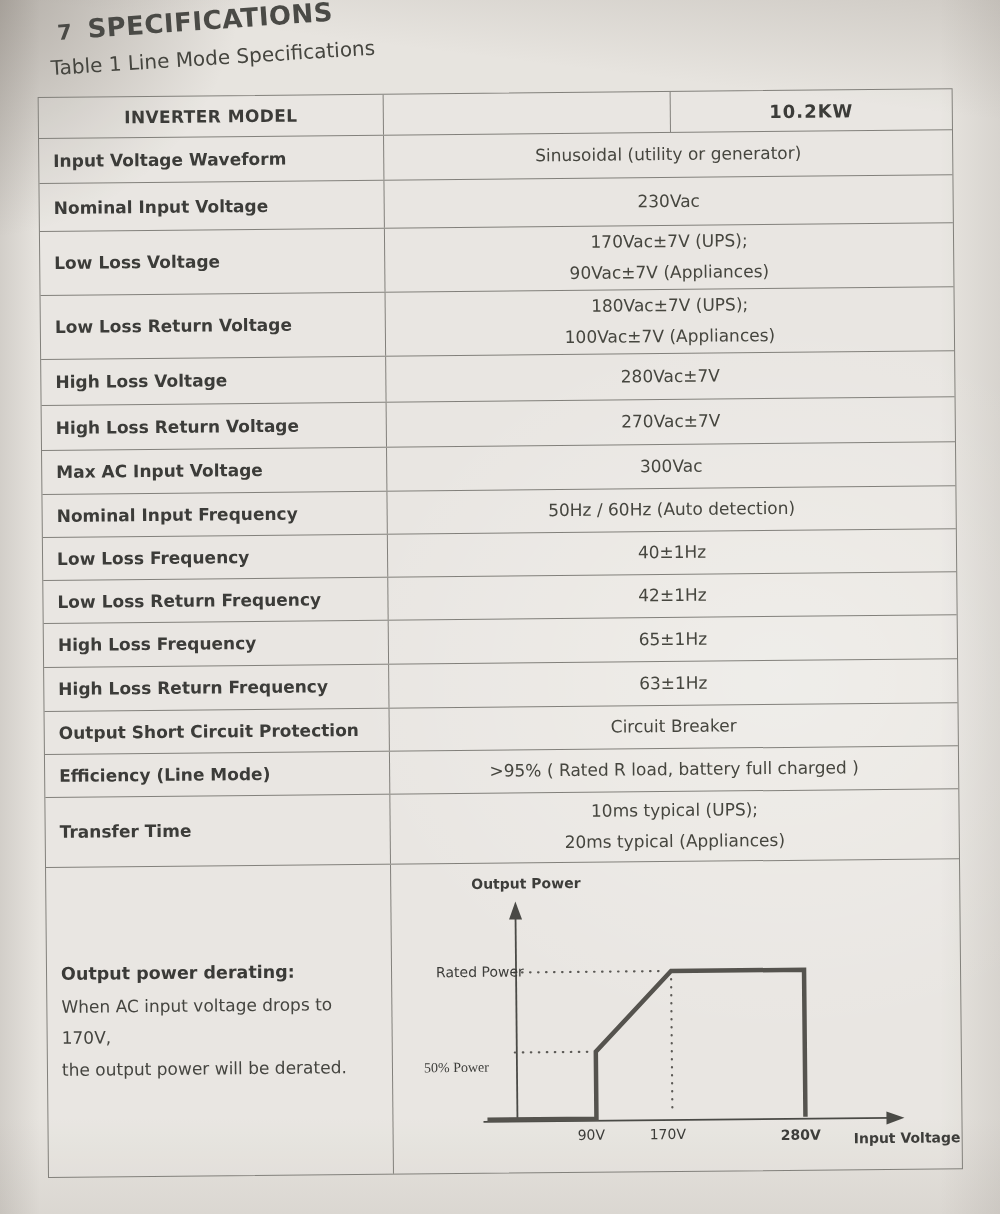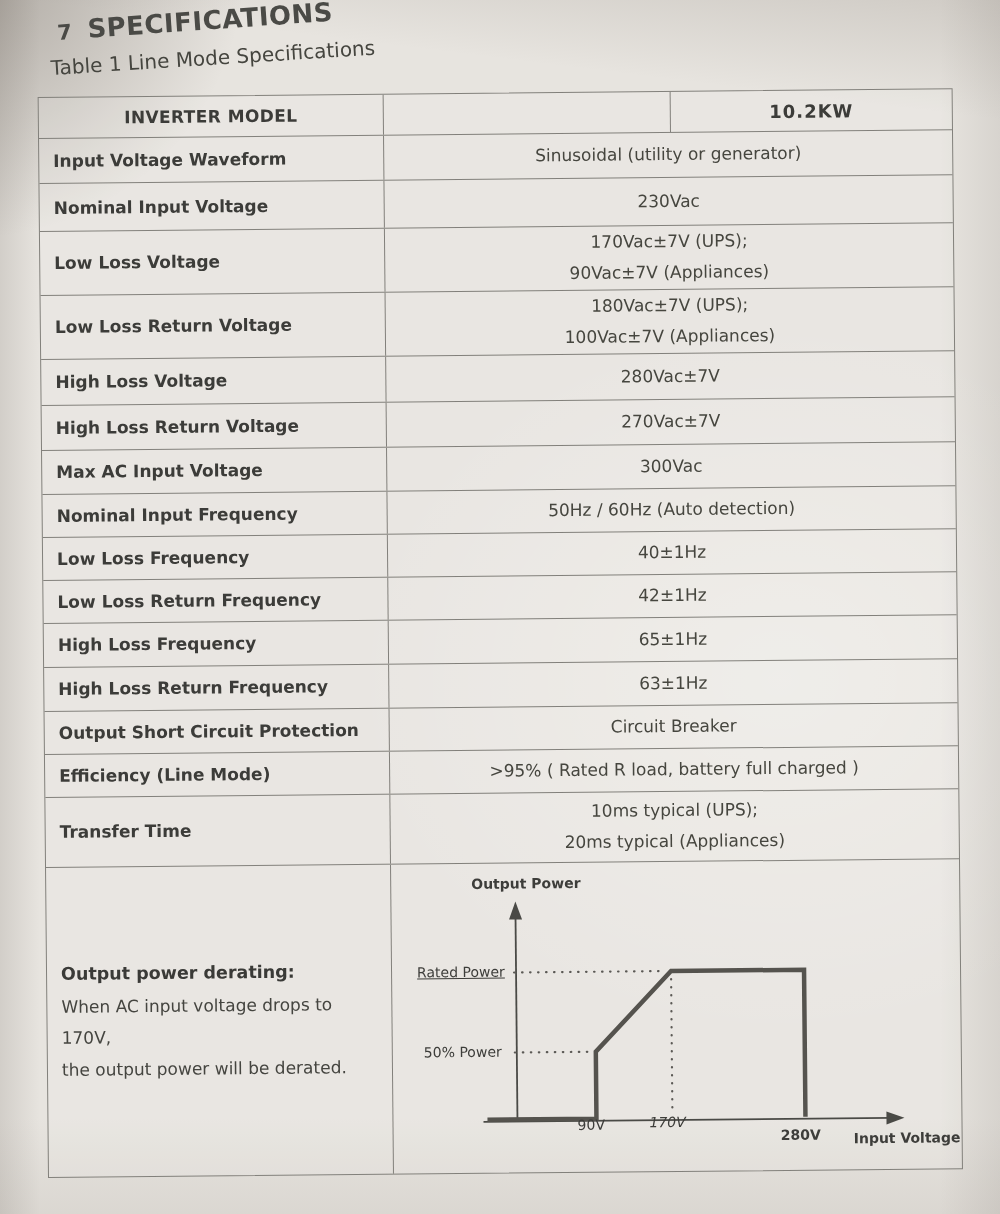--- a/index.html
+++ b/index.html
@@ -56,24 +56,24 @@
   .model-cell{ flex:1; text-align:center; font-weight:bold; font-size:18px; letter-spacing:1px; color:#3c3c39; }
   
   .note-cell{ font-weight:normal; }
   .note-title{ font-weight:bold; font-size:17.5px; line-height:1.9; color:#3a3a37; }
   .note-line{ font-size:17px; line-height:1.85; color:#454540; }
   
   .chart-cell{ position:relative; }
   .chart-cell svg{ position:absolute; left:0; top:0; }
   .ch-lab{ position:absolute; font-size:14px; color:#3d3d3a; white-space:nowrap; }
   .ch-ylab{ left:80px; top:12px; font-weight:600; }
-  .ch-rated{ left:25px; top:100px;text-decoration:underline; }
-  .ch-half{ left:31px; top:180px; }
-  .ch-t90{ left:184px; top:254px; }
-  .ch-t170{ left:256px; top:252px;font-style:italic; }
+  .ch-rated{ left:44px; top:100px; }
+  .ch-half{ left:31px; top:196px;font-family:Liberation Serif, serif; }
+  .ch-t90{ left:184px; top:264px; }
+  .ch-t170{ left:256px; top:264px; }
   .ch-t280{ left:387px; top:266px;font-weight:bold; }
   .ch-xlab{ left:460px; top:270px; font-weight:600; }
   #curve{ fill:none; stroke:#55534e; stroke-width:4.5; stroke-linejoin:miter; }
   #guides line{ stroke:#5b5955; stroke-width:2.2; stroke-dasharray:.5 7.5; stroke-linecap:round; }
   .axis{ stroke:#4a4a46; stroke-width:1.8; }
   .arrow{ fill:#4a4a46; }
 </style>
 </head>
 <body>
 

